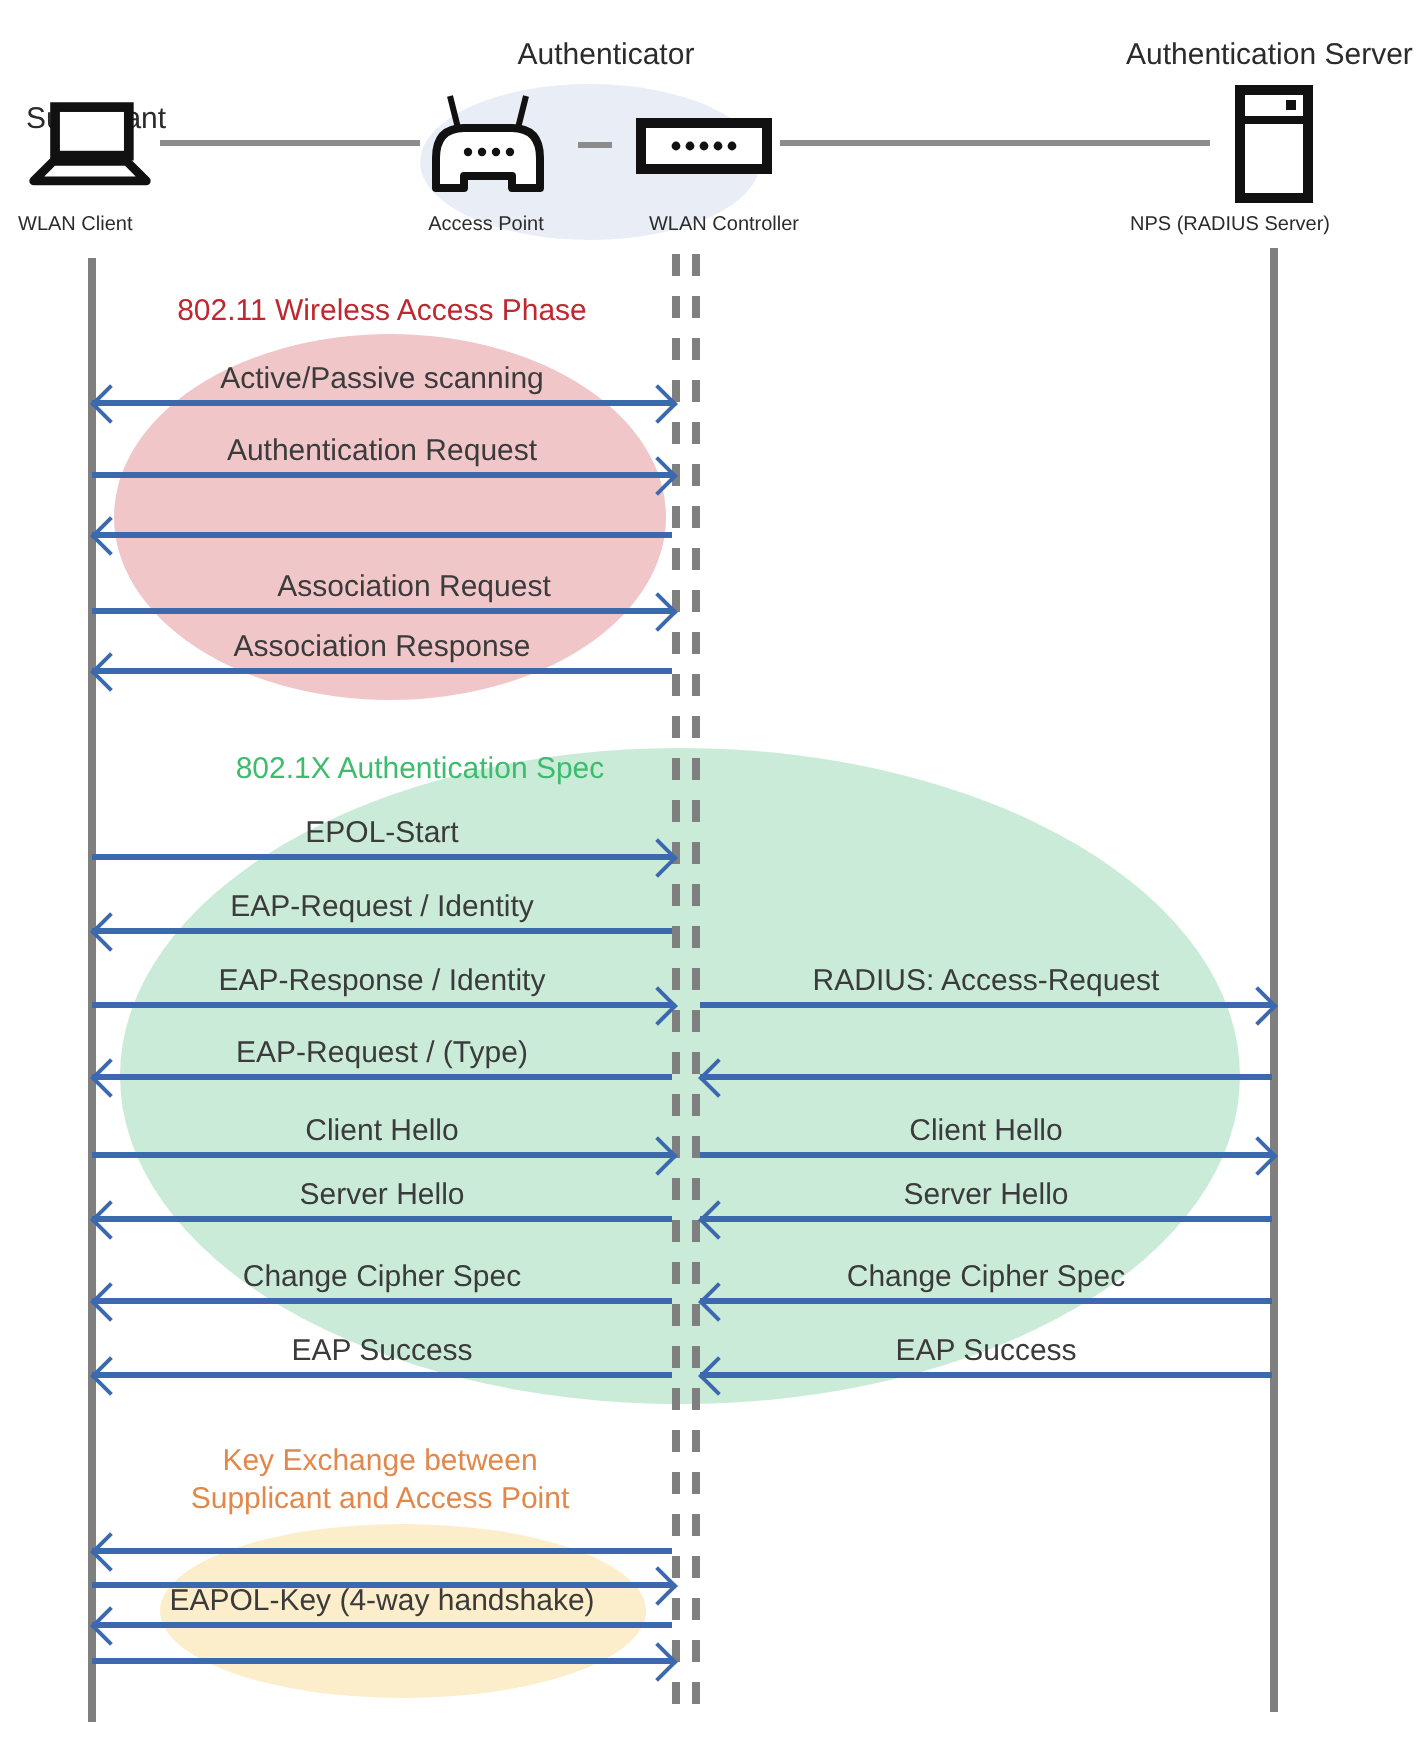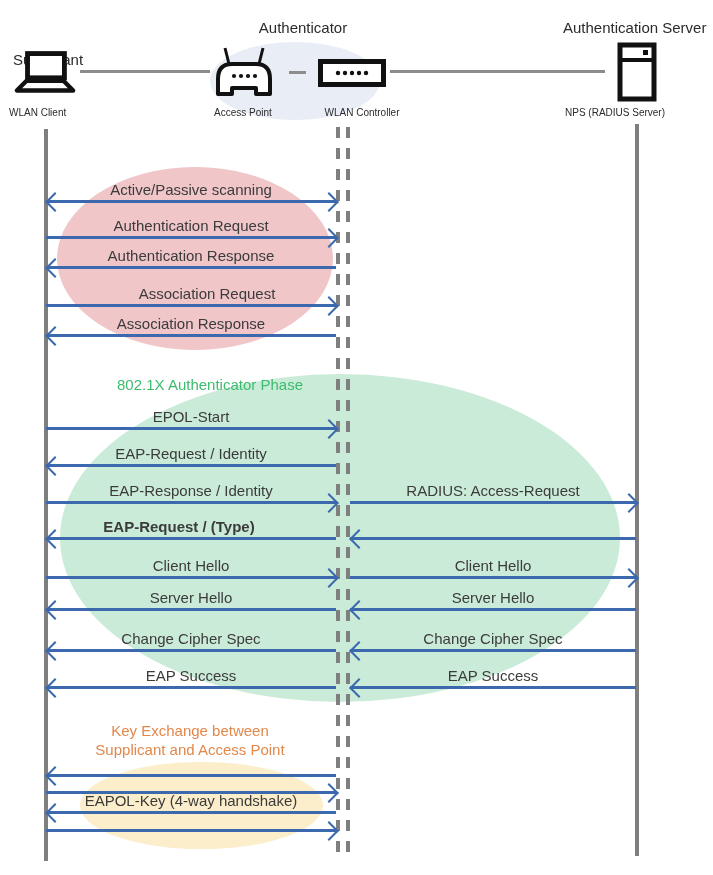--- a/index.html
+++ b/index.html
@@ -85,54 +85,54 @@
 
   <div class="phase-ellipse" style="left: 57px; top: 167px; width: 276px; height: 183px; background: rgb(240, 198, 201);"></div>
   <div class="phase-ellipse" style="left: 60px; top: 374px; width: 560px; height: 328px; background: rgb(203, 235, 217);"></div>
   <div class="phase-ellipse" style="left: 80px; top: 762px; width: 243px; height: 87px; background: rgb(252, 238, 203);"></div>
 
   <div class="lifeline" style="left:44px;top:129px;height:732px;"></div>
   <div class="lifeline-dashed" style="left:336px;top:127px;height:729px;"></div>
   <div class="lifeline-dashed" style="left:346px;top:127px;height:729px;"></div>
   <div class="lifeline" style="left:635px;top:124px;height:732px;"></div>
 
-  <div class="phase-title" style="left: 60px; top: 375px; width: 300px; color: rgb(61, 188, 110);">802.1X Authenticator Phase</div>
+  <div class="phase-title" style="left: 45px; top: 146px; width: 292px; color: rgb(190, 40, 48);">802.11 Wireless Access Phase</div>
+  <div class="phase-title" style="left: 60px; top: 375px; width: 300px; color: rgb(61, 188, 110);">802.1X Authentication Spec</div>
   <div class="phase-title" style="left: 44px; top: 721px; width: 292px; color: rgb(226, 136, 75);">Key Exchange between
 Supplicant and Access Point</div>
 
   <div class="abs" style="left:0;top:0;width:713px;height:875px;pointer-events:none;">
       <div class="msg-label" style="left: 46px; width: 290px; top: 180px;">Active/Passive scanning</div>
       <div class="arrow-line" style="left: 46px; width: 290px; top: 200px; background: rgb(60, 105, 174);"></div>
       <div class="arrow-head hr" style="top: 195px; left: 322px; border-top-color: rgb(60, 105, 174); border-right-color: rgb(60, 105, 174);"></div>
       <div class="arrow-head hl" style="top: 195px; left: 48px; border-top-color: rgb(60, 105, 174); border-right-color: rgb(60, 105, 174);"></div>
       <div class="msg-label" style="left: 46px; width: 290px; top: 216px;">Authentication Request</div>
       <div class="arrow-line" style="left: 46px; width: 290px; top: 236px; background: rgb(60, 105, 174);"></div>
       <div class="arrow-head hr" style="top: 231px; left: 322px; border-top-color: rgb(60, 105, 174); border-right-color: rgb(60, 105, 174);"></div>
-      <div class="msg-label" style="left: 46px; width: 290px; top: 246px;">Authentication Response</div>
       <div class="arrow-line" style="left: 46px; width: 290px; top: 266px; background: rgb(60, 105, 174);"></div>
       <div class="arrow-head hl" style="top: 261px; left: 48px; border-top-color: rgb(60, 105, 174); border-right-color: rgb(60, 105, 174);"></div>
       <div class="msg-label" style="left: 62px; width: 290px; top: 284px;">Association Request</div>
       <div class="arrow-line" style="left: 46px; width: 290px; top: 304px; background: rgb(60, 105, 174);"></div>
       <div class="arrow-head hr" style="top: 299px; left: 322px; border-top-color: rgb(60, 105, 174); border-right-color: rgb(60, 105, 174);"></div>
       <div class="msg-label" style="left: 46px; width: 290px; top: 314px;">Association Response</div>
       <div class="arrow-line" style="left: 46px; width: 290px; top: 334px; background: rgb(60, 105, 174);"></div>
       <div class="arrow-head hl" style="top: 329px; left: 48px; border-top-color: rgb(60, 105, 174); border-right-color: rgb(60, 105, 174);"></div>
       <div class="msg-label" style="left: 46px; width: 290px; top: 407px;">EPOL-Start</div>
       <div class="arrow-line" style="left: 46px; width: 290px; top: 427px; background: rgb(60, 105, 174);"></div>
       <div class="arrow-head hr" style="top: 422px; left: 322px; border-top-color: rgb(60, 105, 174); border-right-color: rgb(60, 105, 174);"></div>
       <div class="msg-label" style="left: 46px; width: 290px; top: 444px;">EAP-Request / Identity</div>
       <div class="arrow-line" style="left: 46px; width: 290px; top: 464px; background: rgb(60, 105, 174);"></div>
       <div class="arrow-head hl" style="top: 459px; left: 48px; border-top-color: rgb(60, 105, 174); border-right-color: rgb(60, 105, 174);"></div>
       <div class="msg-label" style="left: 46px; width: 290px; top: 481px;">EAP-Response / Identity</div>
       <div class="arrow-line" style="left: 46px; width: 290px; top: 501px; background: rgb(60, 105, 174);"></div>
       <div class="arrow-head hr" style="top: 496px; left: 322px; border-top-color: rgb(60, 105, 174); border-right-color: rgb(60, 105, 174);"></div>
       <div class="msg-label" style="left: 350px; width: 286px; top: 481px;">RADIUS: Access-Request</div>
       <div class="arrow-line" style="left: 350px; width: 286px; top: 501px; background: rgb(60, 105, 174);"></div>
       <div class="arrow-head hr" style="top: 496px; left: 622px; border-top-color: rgb(60, 105, 174); border-right-color: rgb(60, 105, 174);"></div>
-      <div class="msg-label" style="left: 34px; width: 290px; top: 517px; font-weight: bold;">EAP-Request / (Type)</div>
+      <div class="msg-label" style="left: 46px; width: 290px; top: 517px;">EAP-Request / (Type)</div>
       <div class="arrow-line" style="left: 46px; width: 290px; top: 537px; background: rgb(60, 105, 174);"></div>
       <div class="arrow-head hl" style="top: 532px; left: 48px; border-top-color: rgb(60, 105, 174); border-right-color: rgb(60, 105, 174);"></div>
       <div class="arrow-line" style="left: 350px; width: 286px; top: 537px; background: rgb(60, 105, 174);"></div>
       <div class="arrow-head hl" style="top: 532px; left: 352px; border-top-color: rgb(60, 105, 174); border-right-color: rgb(60, 105, 174);"></div>
       <div class="msg-label" style="left: 46px; width: 290px; top: 556px;">Client Hello</div>
       <div class="arrow-line" style="left: 46px; width: 290px; top: 576px; background: rgb(60, 105, 174);"></div>
       <div class="arrow-head hr" style="top: 571px; left: 322px; border-top-color: rgb(60, 105, 174); border-right-color: rgb(60, 105, 174);"></div>
       <div class="msg-label" style="left: 350px; width: 286px; top: 556px;">Client Hello</div>
       <div class="arrow-line" style="left: 350px; width: 286px; top: 576px; background: rgb(60, 105, 174);"></div>
       <div class="arrow-head hr" style="top: 571px; left: 622px; border-top-color: rgb(60, 105, 174); border-right-color: rgb(60, 105, 174);"></div>

